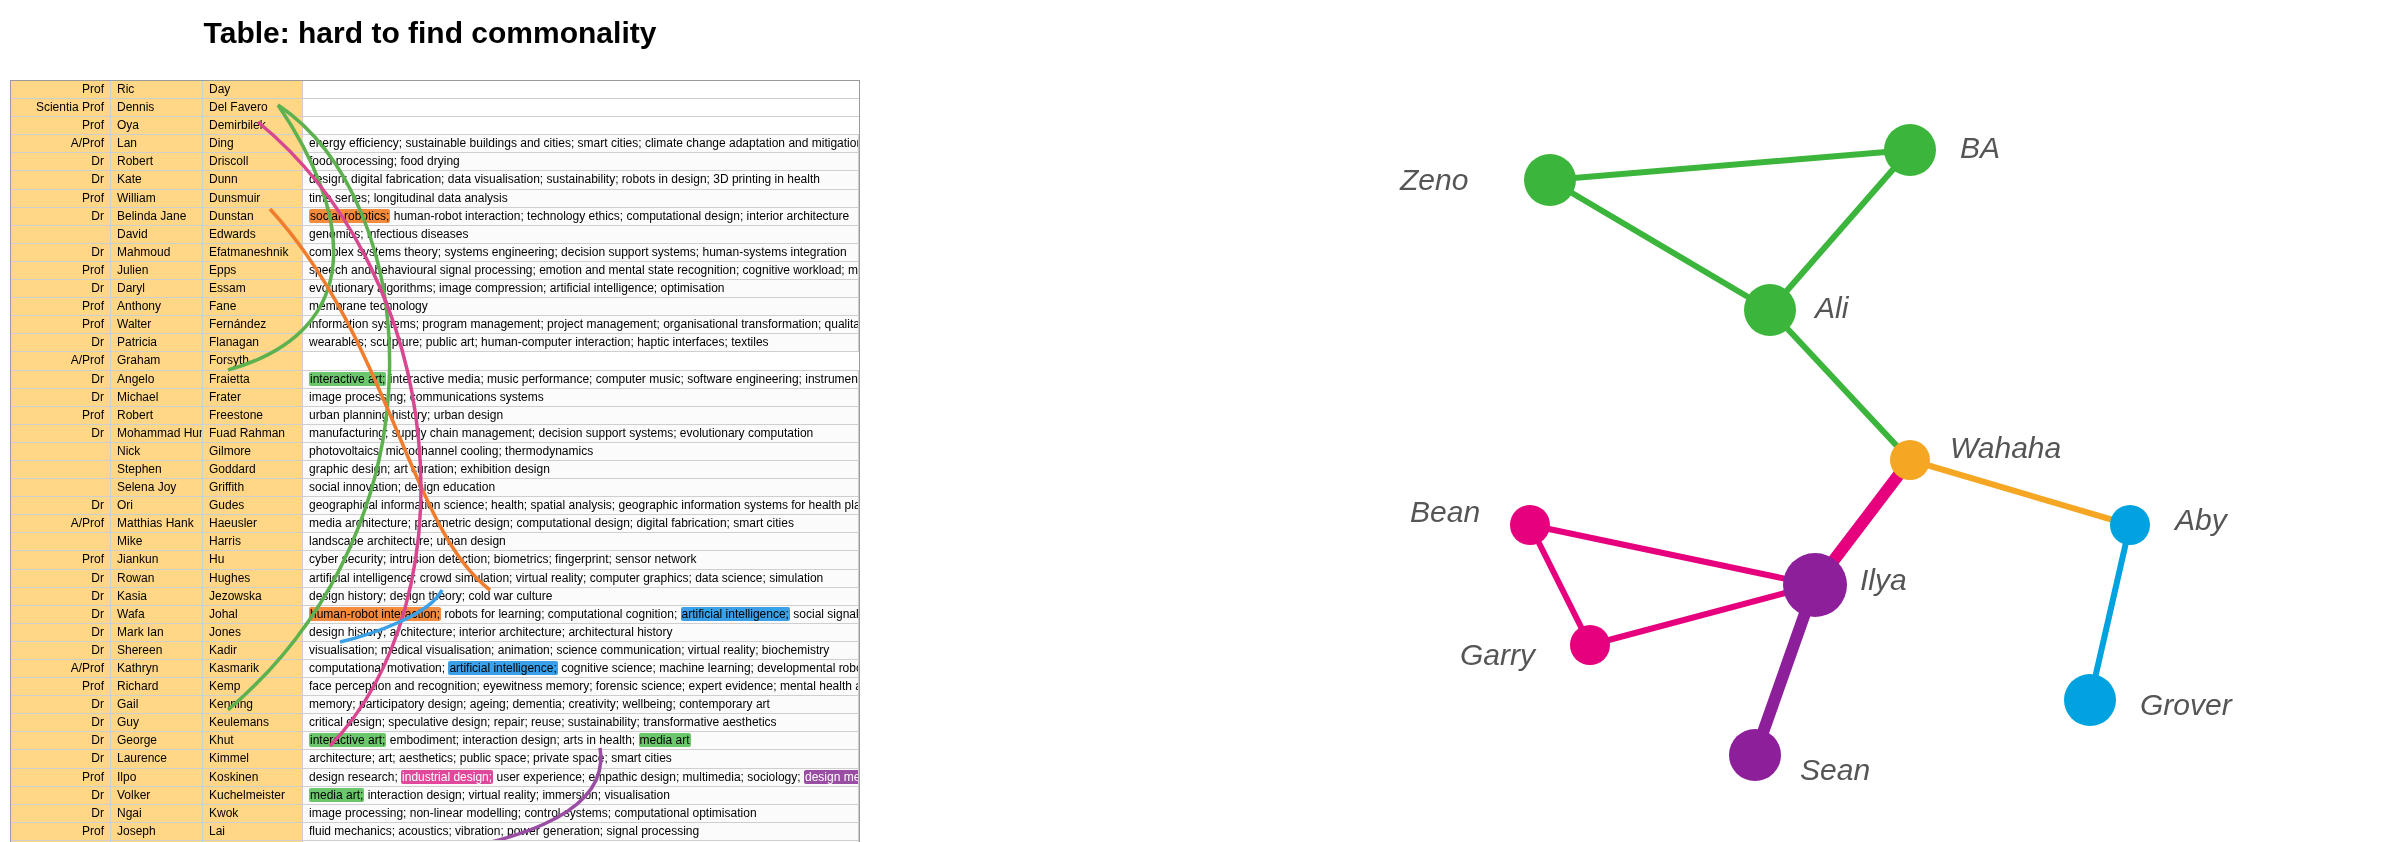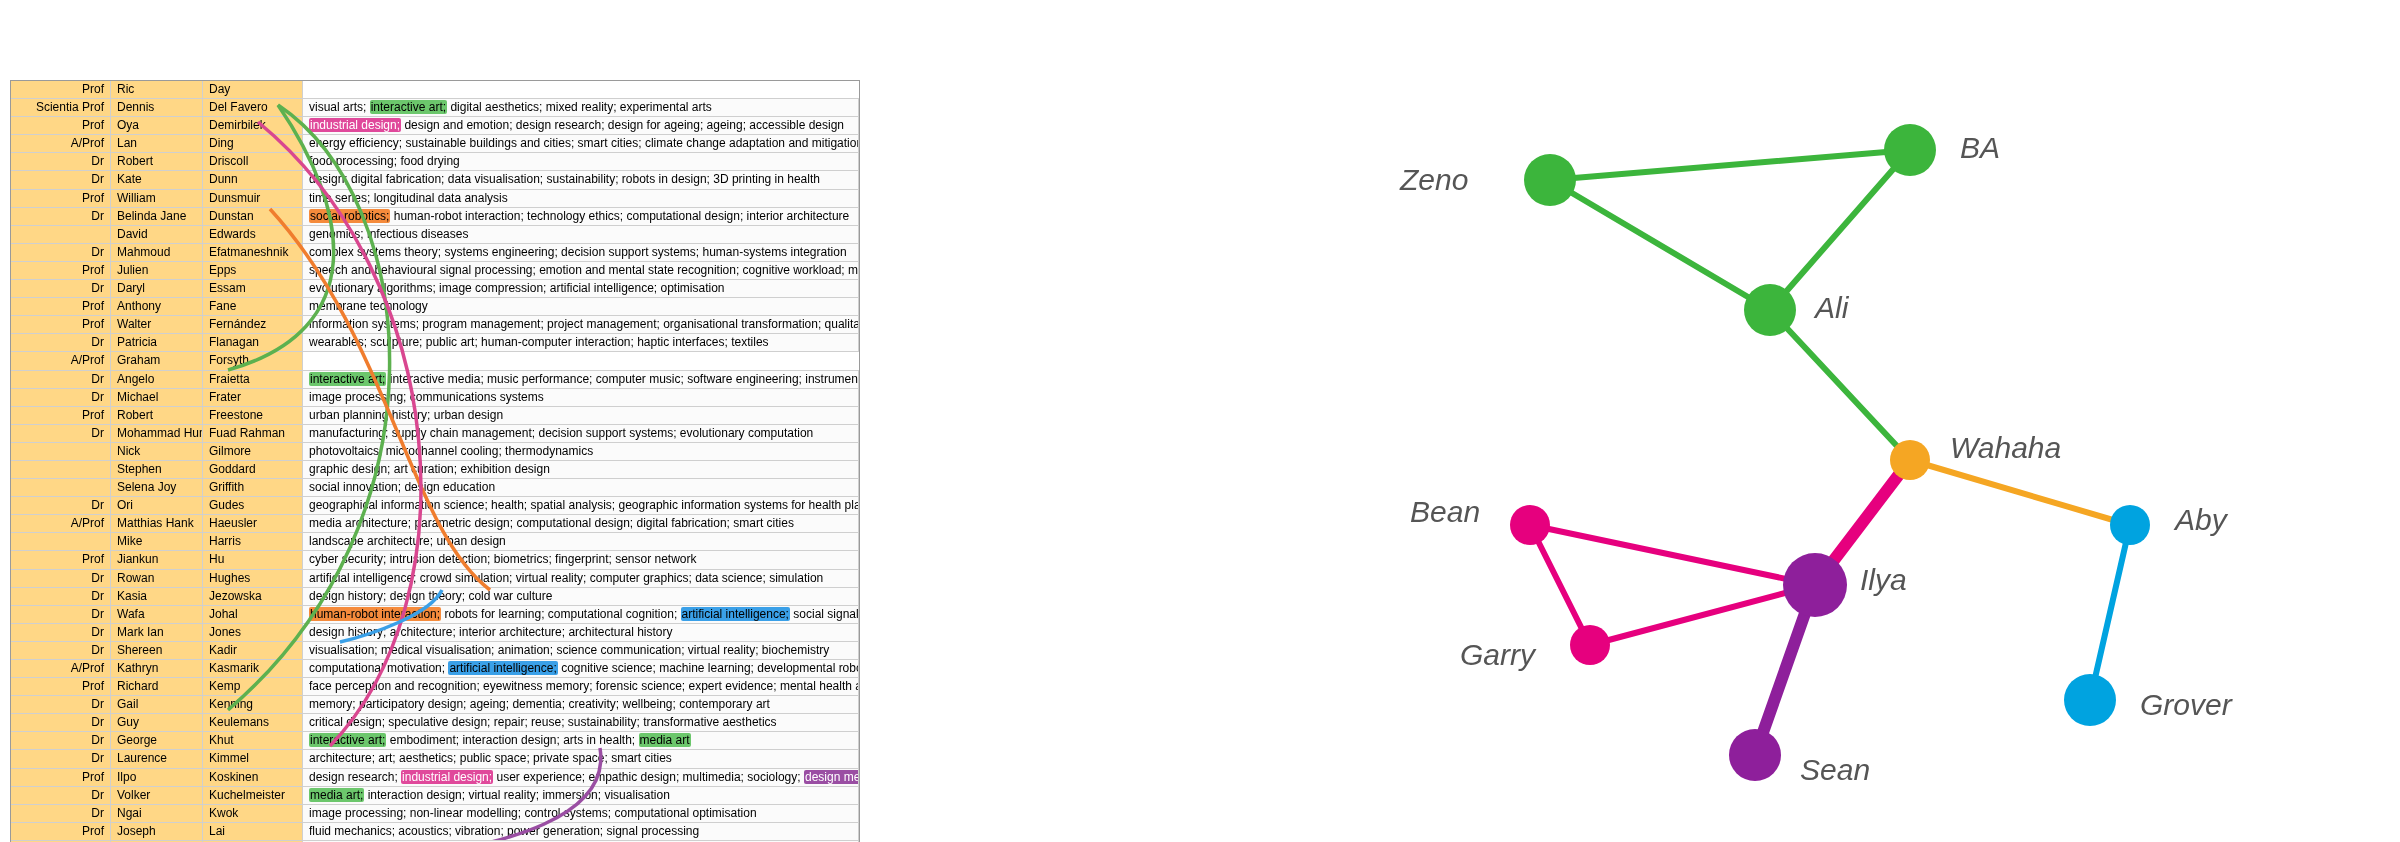--- a/index.html
+++ b/index.html
@@ -25,38 +25,37 @@
 #arrows{position:absolute;left:10px;top:80px;width:848px;height:760px;pointer-events:none}
 #arrows path{fill:none;stroke-width:3.5;marker-end:url(#arrowhead)}
 
 #graph{position:absolute;left:1320px;top:60px;width:1060px;height:780px}
 #graph text{font-size:30px;fill:#555;font-style:italic;font-family:"Helvetica Neue",Helvetica,Arial,sans-serif}
 </style>
 </head>
 <body>
 <div id="stage">
 
+<div class="title" id="title-left">Table: hard to find commonality</div>
 
 <div class="table-wrap" id="table-wrap">
       <div class="row">
         <div class="cell ct">Prof</div>
         <div class="cell cf">Ric</div>
         <div class="cell cl">Day</div>
       </div>
       <div class="row">
         <div class="cell ct">Scientia Prof</div>
         <div class="cell cf">Dennis</div>
         <div class="cell cl">Del Favero</div>
-        <div class="cell cr">visual arts; <span class="hl hl-green">interactive art;</span> digital aesthetics; mixed reality; experimental arts</div>
       </div>
       <div class="row">
         <div class="cell ct">Prof</div>
         <div class="cell cf">Oya</div>
         <div class="cell cl">Demirbilek</div>
-        <div class="cell cr"><span class="hl hl-pink">industrial design;</span> design and emotion; design research; design for ageing; ageing; accessible design</div>
       </div>
       <div class="row">
         <div class="cell ct">A/Prof</div>
         <div class="cell cf">Lan</div>
         <div class="cell cl">Ding</div>
         <div class="cell cr">energy efficiency; sustainable buildings and cities; smart cities; climate change adaptation and mitigation</div>
       </div>
       <div class="row">
         <div class="cell ct">Dr</div>
         <div class="cell cf">Robert</div>

